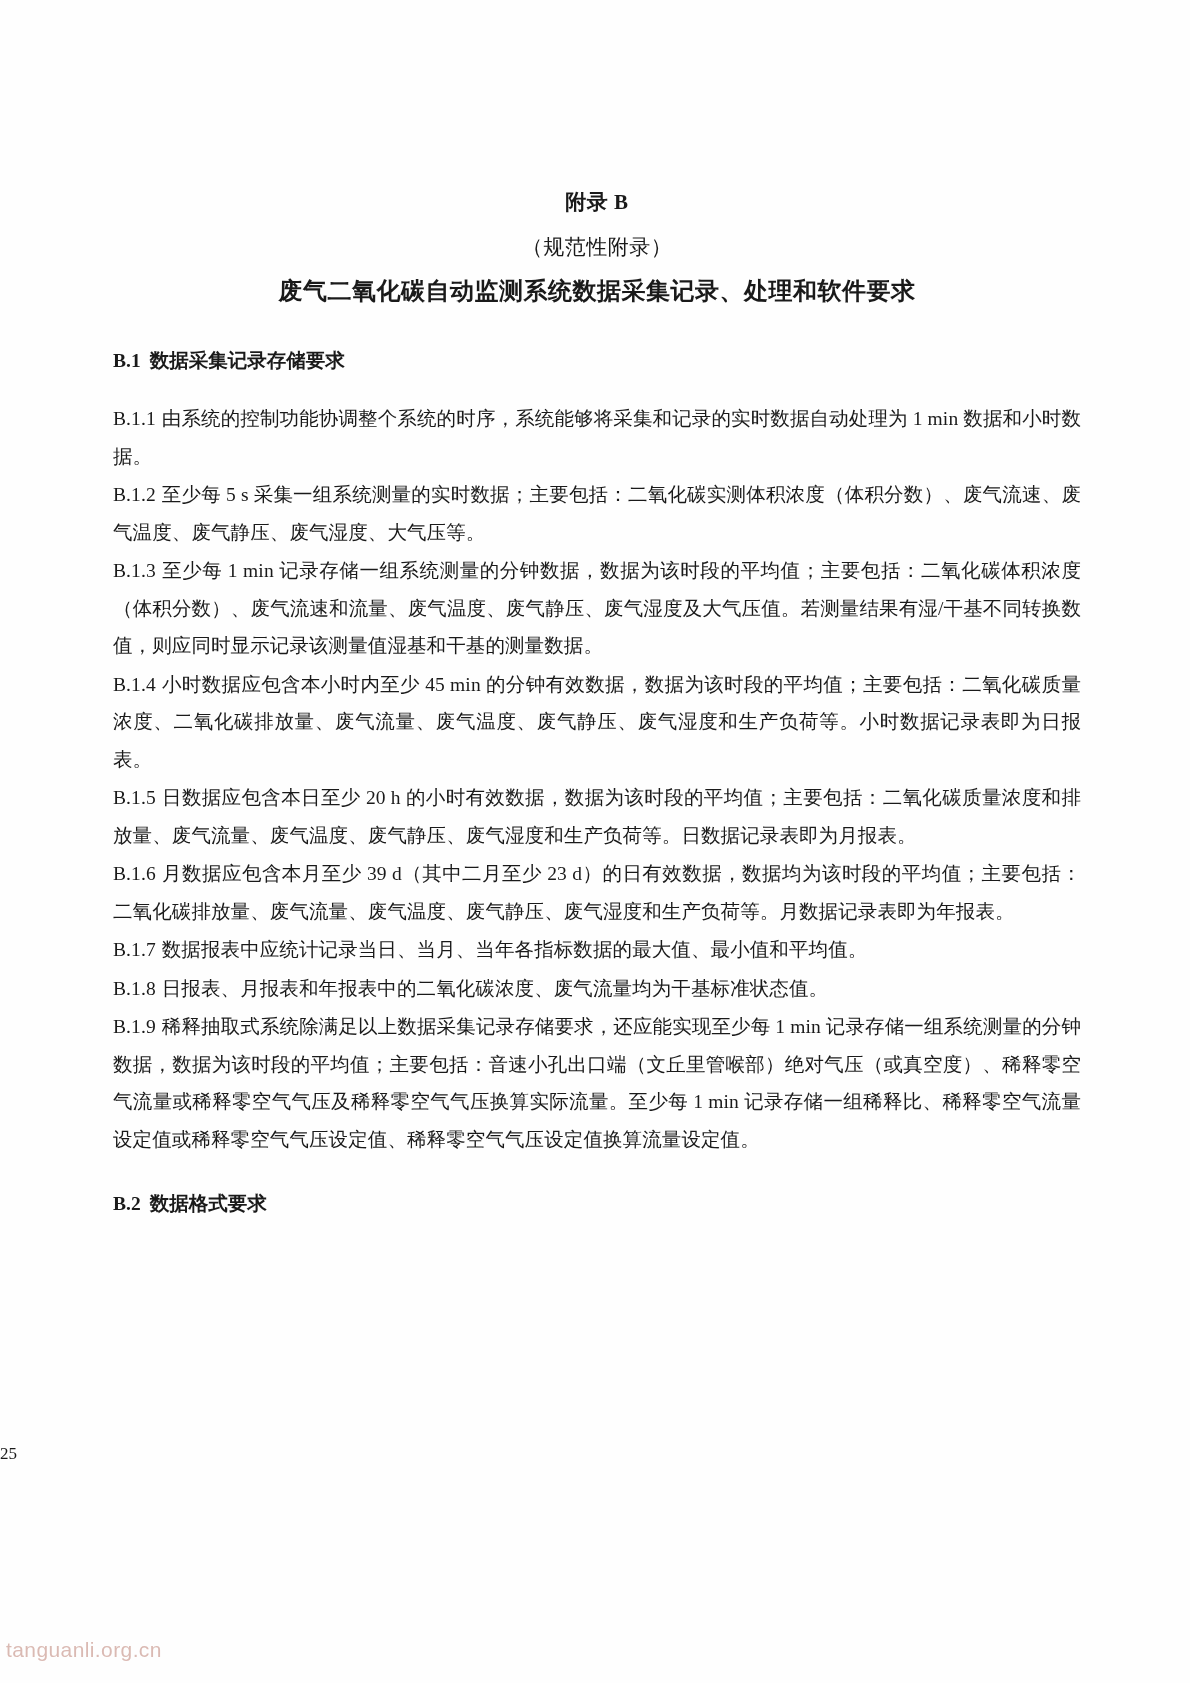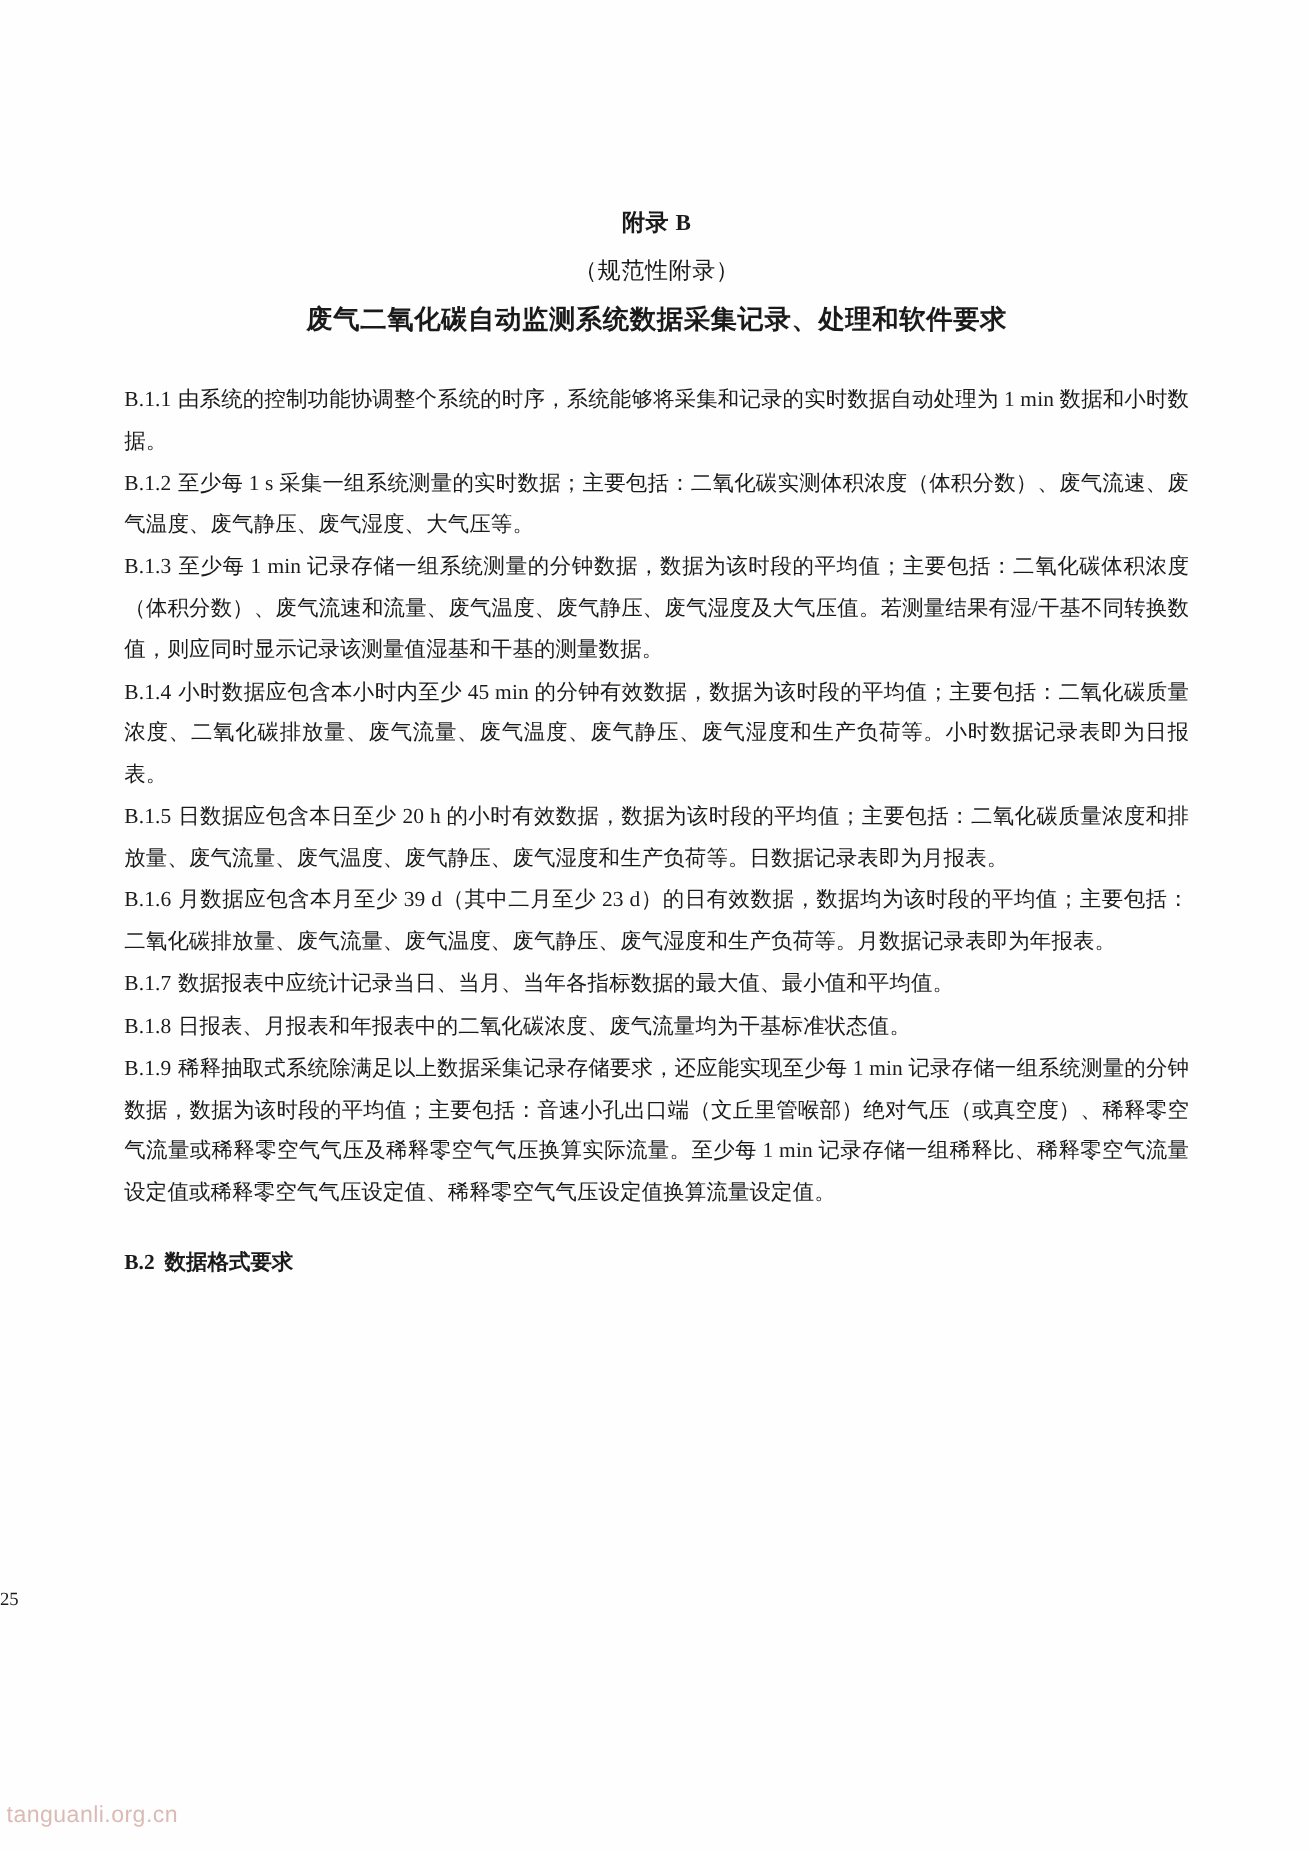--- a/index.html
+++ b/index.html
@@ -42,21 +42,21 @@
   .appendix-title {
     font-size: 21px;
     line-height: 34px;
     margin-bottom: 11px;
   }
   .appendix-kind {
     font-size: 21px;
     line-height: 34px;
     margin-bottom: 11px;
     font-weight: normal;
-    font-family: Liberation Sans, sans-serif;
+    font-family: Liberation Serif, serif;
   }
   .appendix-subject {
     font-size: 24px;
     line-height: 32px;
     font-family: "Liberation Sans", "DejaVu Sans", sans-serif;
     font-weight: bold;
     margin-bottom: 38px;
   }
 
   .section-heading {
@@ -120,27 +120,30 @@
 <div class="page">
 
   <div class="content">
 
     <div class="appendix-title">附录 B</div>
 
     <div class="appendix-kind">（规范性附录）</div>
 
     <div class="appendix-subject">废气二氧化碳自动监测系统数据采集记录、处理和软件要求</div>
 
+    <div class="section-heading">
+      <span class="num">B.1</span><span>数据采集记录存储要求</span>
+    </div>
 
     <p class="para">
       <span class="label">B.1.1</span><span>由系统的控制功能协调整个系统的时序，系统能够将采集和记录的实时数据自动处理为 1 min 数据和小时数据。</span>
     </p>
 
     <p class="para">
-      <span class="label">B.1.2</span><span>至少每 1 s 采集一组系统测量的实时数据；主要包括：二氧化碳实测体积浓度（体积分数）、废气流速、废气温度、废气静压、废气湿度、大气压等。</span>
+      <span class="label">B.1.2</span><span>至少每 5 s 采集一组系统测量的实时数据；主要包括：二氧化碳实测体积浓度（体积分数）、废气流速、废气温度、废气静压、废气湿度、大气压等。</span>
     </p>
 
     <p class="para">
       <span class="label">B.1.3</span><span>至少每 1 min 记录存储一组系统测量的分钟数据，数据为该时段的平均值；主要包括：二氧化碳体积浓度（体积分数）、废气流速和流量、废气温度、废气静压、废气湿度及大气压值。若测量结果有湿/干基不同转换数值，则应同时显示记录该测量值湿基和干基的测量数据。</span>
     </p>
 
     <p class="para">
       <span class="label">B.1.4</span><span>小时数据应包含本小时内至少 45 min 的分钟有效数据，数据为该时段的平均值；主要包括：二氧化碳质量浓度、二氧化碳排放量、废气流量、废气温度、废气静压、废气湿度和生产负荷等。小时数据记录表即为日报表。</span>
     </p>
 

